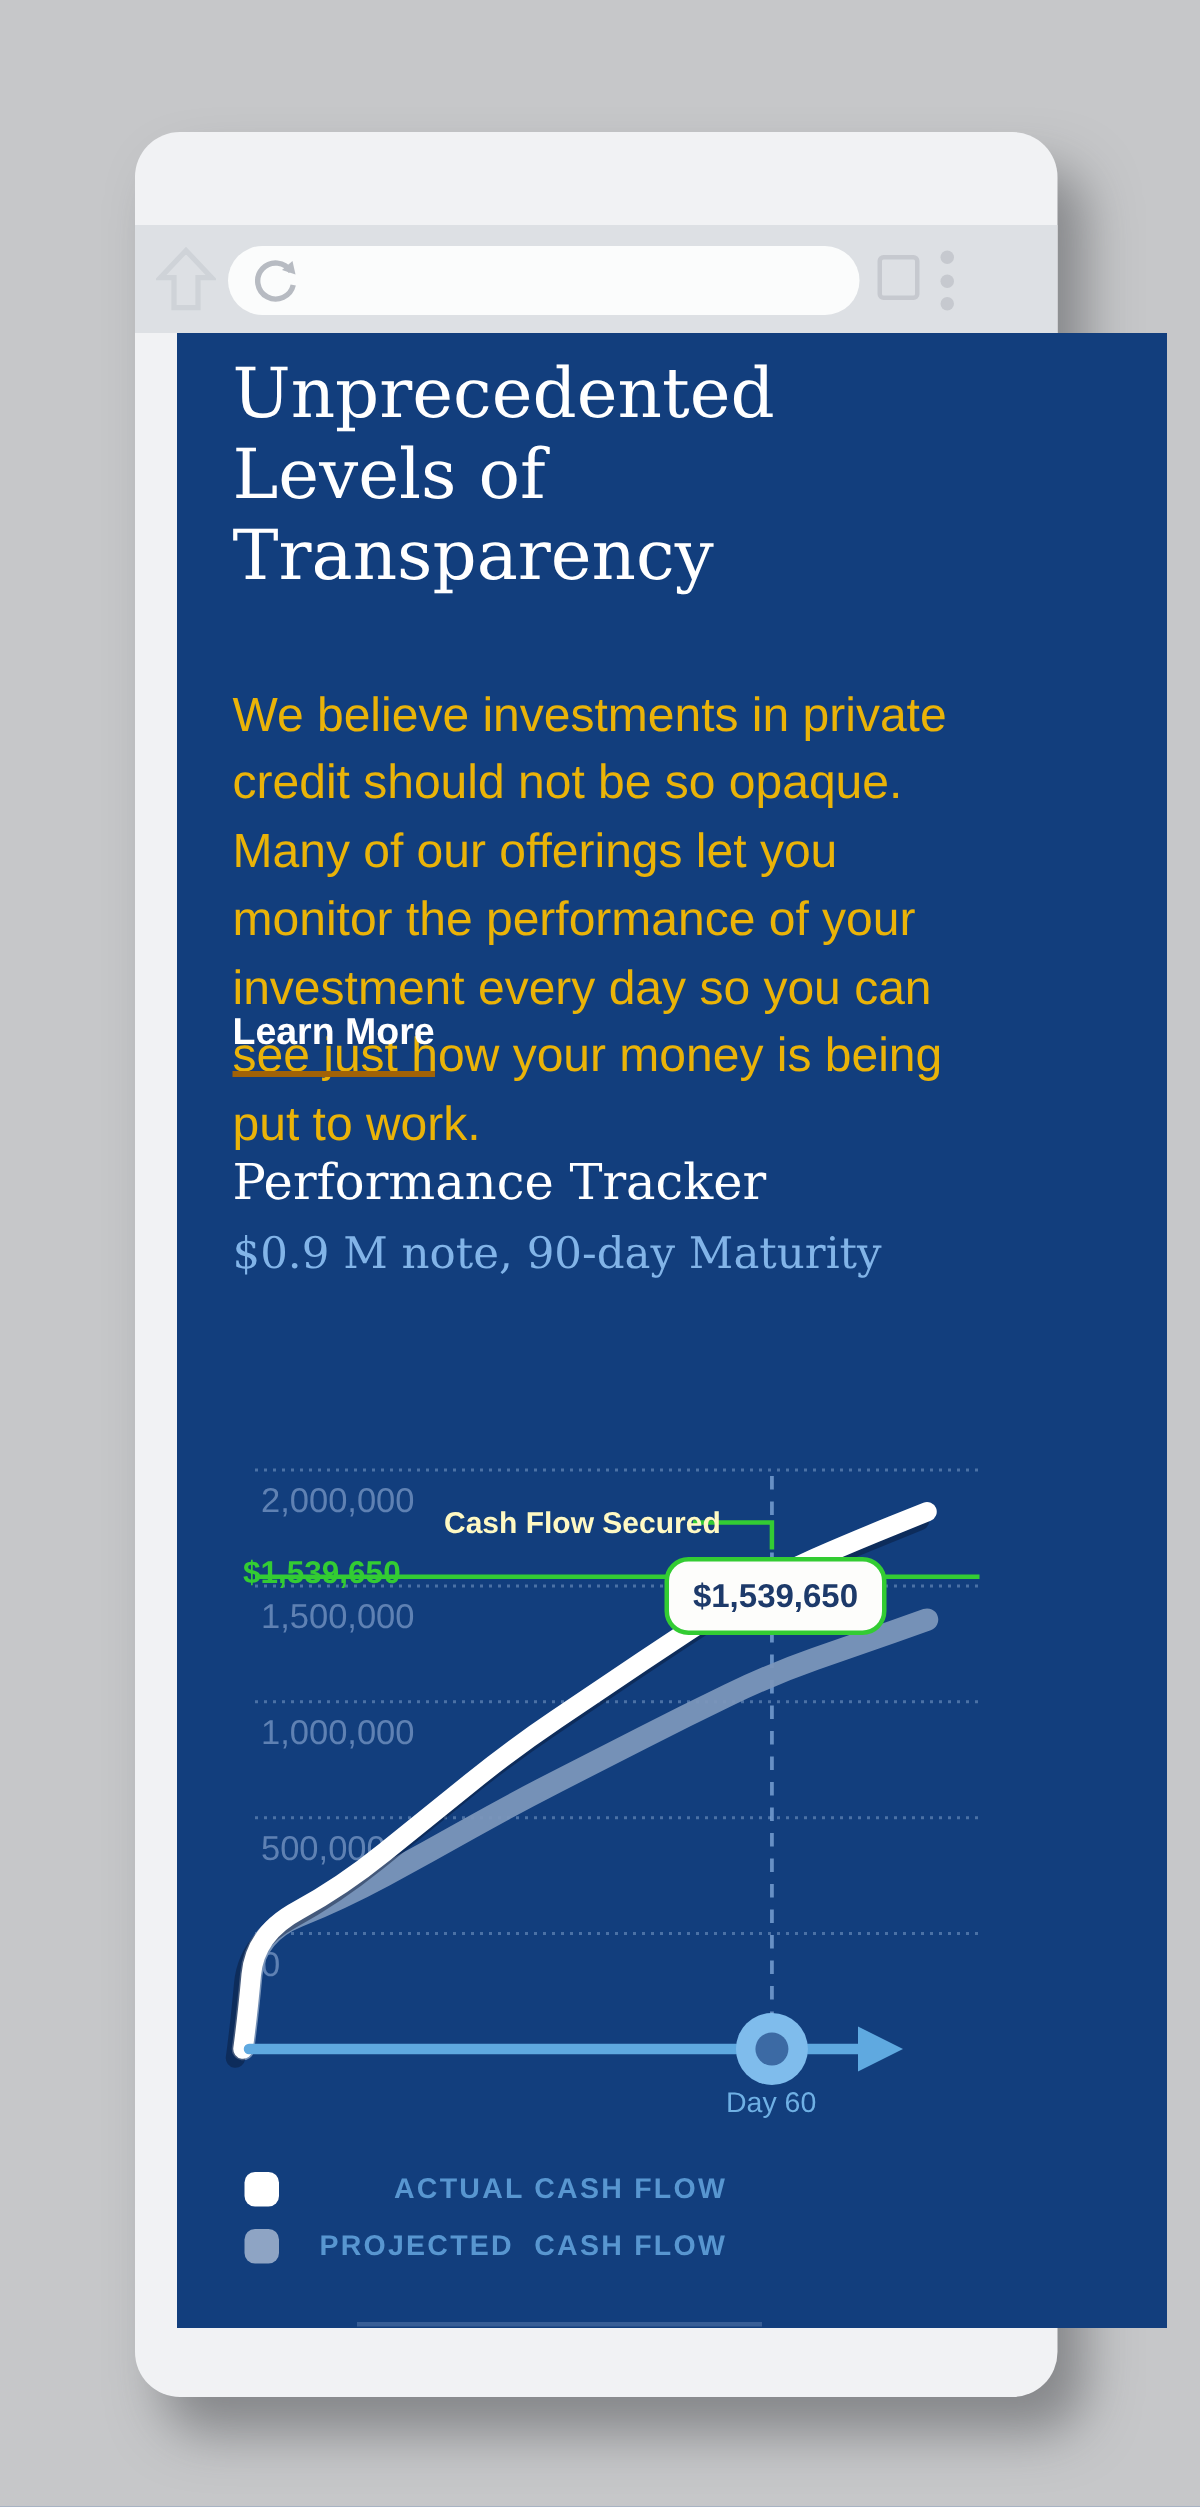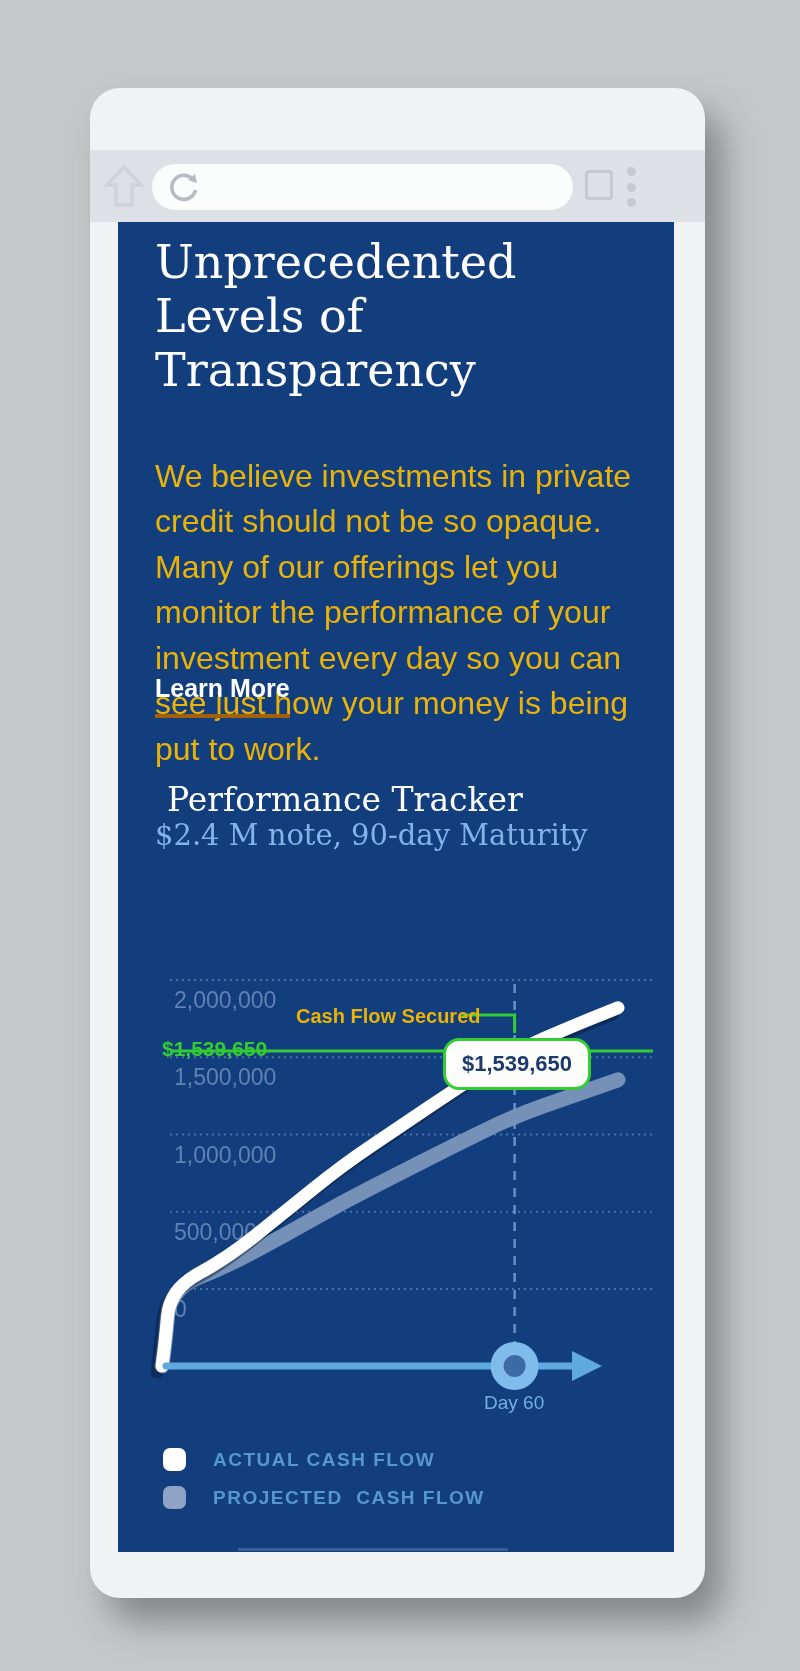--- a/index.html
+++ b/index.html
@@ -15,48 +15,48 @@
   .url-pill{position:absolute;left:62px;top:14px;width:421px;height:46px;background:#fbfcfc;
             border-radius:23px;border:none;display:flex;align-items:center;padding-left:16px;box-sizing:border-box;}
   .refresh-ic{width:32px;height:32px;}
   .url-text{font-size:18px;color:#9aa0a8;}
   .tabs-ic{position:absolute;left:495px;top:20px;width:28px;height:30px;
            border:3px solid #c6c9cf;border-radius:4px;box-sizing:border-box;}
   .dots-ic{position:absolute;left:537px;top:17px;width:10px;height:40px;
            display:flex;flex-direction:column;justify-content:space-between;}
   .dots-ic span{width:9px;height:9px;border-radius:50%;background:#c6c9cf;}
   
-  .screen{position:absolute;left:28px;top:134px;width:556px;height:1330px;background:#123e7d;overflow:hidden;}
+  .screen{position:absolute;left:28px;top:134px;width:660px;height:1330px;background:#123e7d;overflow:hidden;}
   .bottom-cutoff{position:absolute;left:120px;bottom:1px;width:270px;height:3px;background:rgba(190,210,240,.22);}
   .hero-title{position:absolute;left:37px;top:14px;width:490px;margin:0;
               font-family:"DejaVu Serif",serif;font-weight:400;font-size:46px;line-height:1.17;
               color:#ffffff;white-space:pre-line;}
   .hero-body{position:absolute;left:37px;top:232px;width:494px;margin:0;
              font-size:32px;line-height:1.42;color:#eab308;}
   .cta{position:absolute;left:37px;top:452px;display:inline-block;color:#ffffff;
        font-size:25px;font-weight:bold;text-decoration:none;
        padding-bottom:11px;border-bottom:4px solid #a16207;}
-  .tracker-heading{position:absolute;left:37px;top:546px;margin:12px;
+  .tracker-heading{position:absolute;left:37px;top:546px;margin:0;
                    font-family:"DejaVu Serif",serif;font-weight:400;font-size:33px;color:#ffffff;}
   .tracker-sub{position:absolute;left:37px;top:596px;margin:0;
                font-family:"DejaVu Serif",serif;font-weight:400;font-size:29px;color:#82b4e8;}
   
   .chart{position:absolute;left:30px;top:692px;width:520px;height:540px;}
   .chart svg{position:absolute;left:0;top:0;}
   .secured-axis-label{position:absolute;left:14px;top:123px;font-size:21px;font-weight:bold;color:#33cc33;}
-  .secured-callout{position:absolute;left:148px;top:91px;font-size:20px;font-weight:bold;color:#eab308;}
+  .secured-callout{position:absolute;left:148px;top:91px;font-size:20px;font-weight:bold;color:#fef9c3;}
   .tt{position:absolute;display:flex;align-items:center;justify-content:center;
       font-size:22px;font-weight:bold;color:#1d3a6a;}
   .tt-white{left:295px;top:124px;width:142px;height:46px;background:#fdfdfb;
             border:3px solid #33cc33;border-radius:16px;}
   .tt-gray{left:293px;top:196px;width:148px;height:48px;background:#8ea9cc;border-radius:14px;}
   .day-label{position:absolute;left:336px;top:478px;font-size:19px;color:#6fb0e4;}
   
   .legend{position:absolute;left:45px;top:1226px;}
-  .legend-row{display:flex;align-items:center;margin-bottom:15px;}
+  .legend-row{display:flex;align-items:center;margin-bottom:15px;justify-content:space-between;}
   .swatch{width:23px;height:23px;border-radius:7px;margin-right:27px;}
   .swatch-actual{background:#ffffff;}
   .swatch-projected{background:#8ea4c4;}
   .legend-label{font-size:19px;font-weight:bold;letter-spacing:1.5px;color:#5896d0;white-space:pre;}
 </style>
 </head>
 <body>
 
 <div class="stage">
   <div class="phone">
@@ -81,21 +81,21 @@
     </div>
 
     <div class="screen">
       <h1 class="hero-title">Unprecedented
 Levels of
 Transparency</h1>
       <p class="hero-body">We believe investments in private credit should not be so opaque. Many of our offerings let you monitor the performance of your investment every day so you can see just how your money is being put to work.</p>
       <a class="cta" href="#">Learn More</a>
 
       <h2 class="tracker-heading">Performance Tracker</h2>
-      <p class="tracker-sub">$2.4 M note, 90-day Maturity</p>
+      <p class="tracker-sub">$0.9 M note, 90-day Maturity</p>
 
       <div class="chart">
         <svg id="chart-svg" width="520" height="540" viewBox="0 0 520 540">
             <path d="M22 66 H505" stroke="rgba(146,175,215,.45)" stroke-width="2" stroke-dasharray="2 4" fill="none"></path>
             <text x="26" y="94" fill="rgba(146,175,215,.6)" font-size="23" font-family="&quot;Liberation Sans&quot;,sans-serif">2,000,000</text>
             <path d="M22 143.25 H505" stroke="rgba(146,175,215,.45)" stroke-width="2" stroke-dasharray="2 4" fill="none"></path>
             <text x="26" y="171.25" fill="rgba(146,175,215,.6)" font-size="23" font-family="&quot;Liberation Sans&quot;,sans-serif">1,500,000</text>
             <path d="M22 220.5 H505" stroke="rgba(146,175,215,.45)" stroke-width="2" stroke-dasharray="2 4" fill="none"></path>
             <text x="26" y="248.5" fill="rgba(146,175,215,.6)" font-size="23" font-family="&quot;Liberation Sans&quot;,sans-serif">1,000,000</text>
             <path d="M22 297.75 H505" stroke="rgba(146,175,215,.45)" stroke-width="2" stroke-dasharray="2 4" fill="none"></path>

